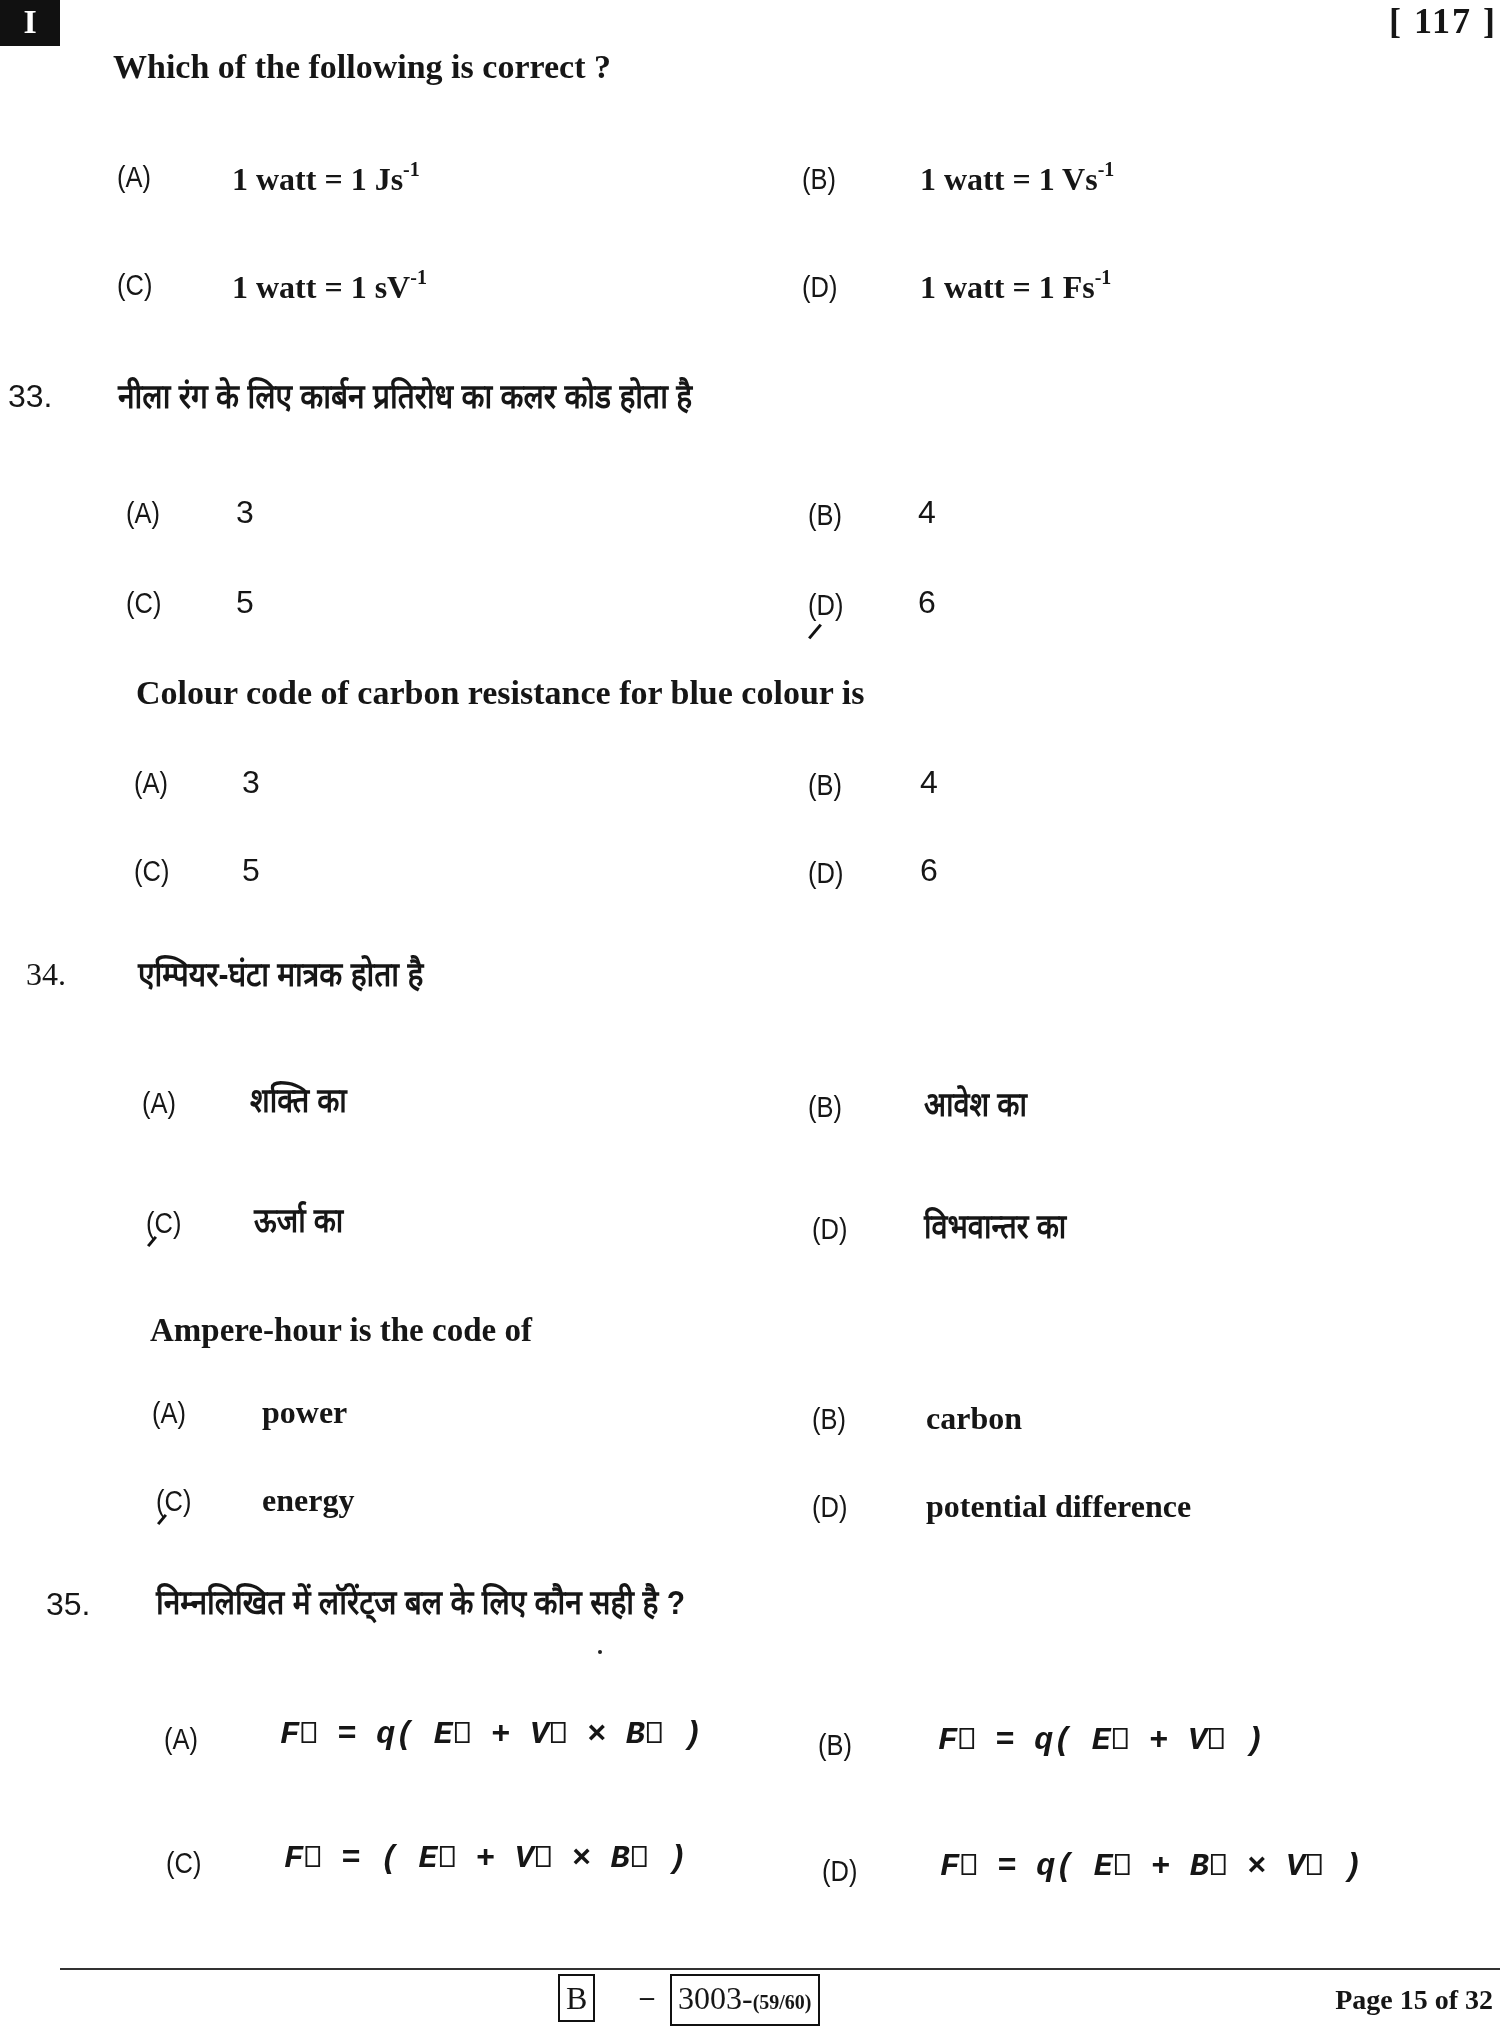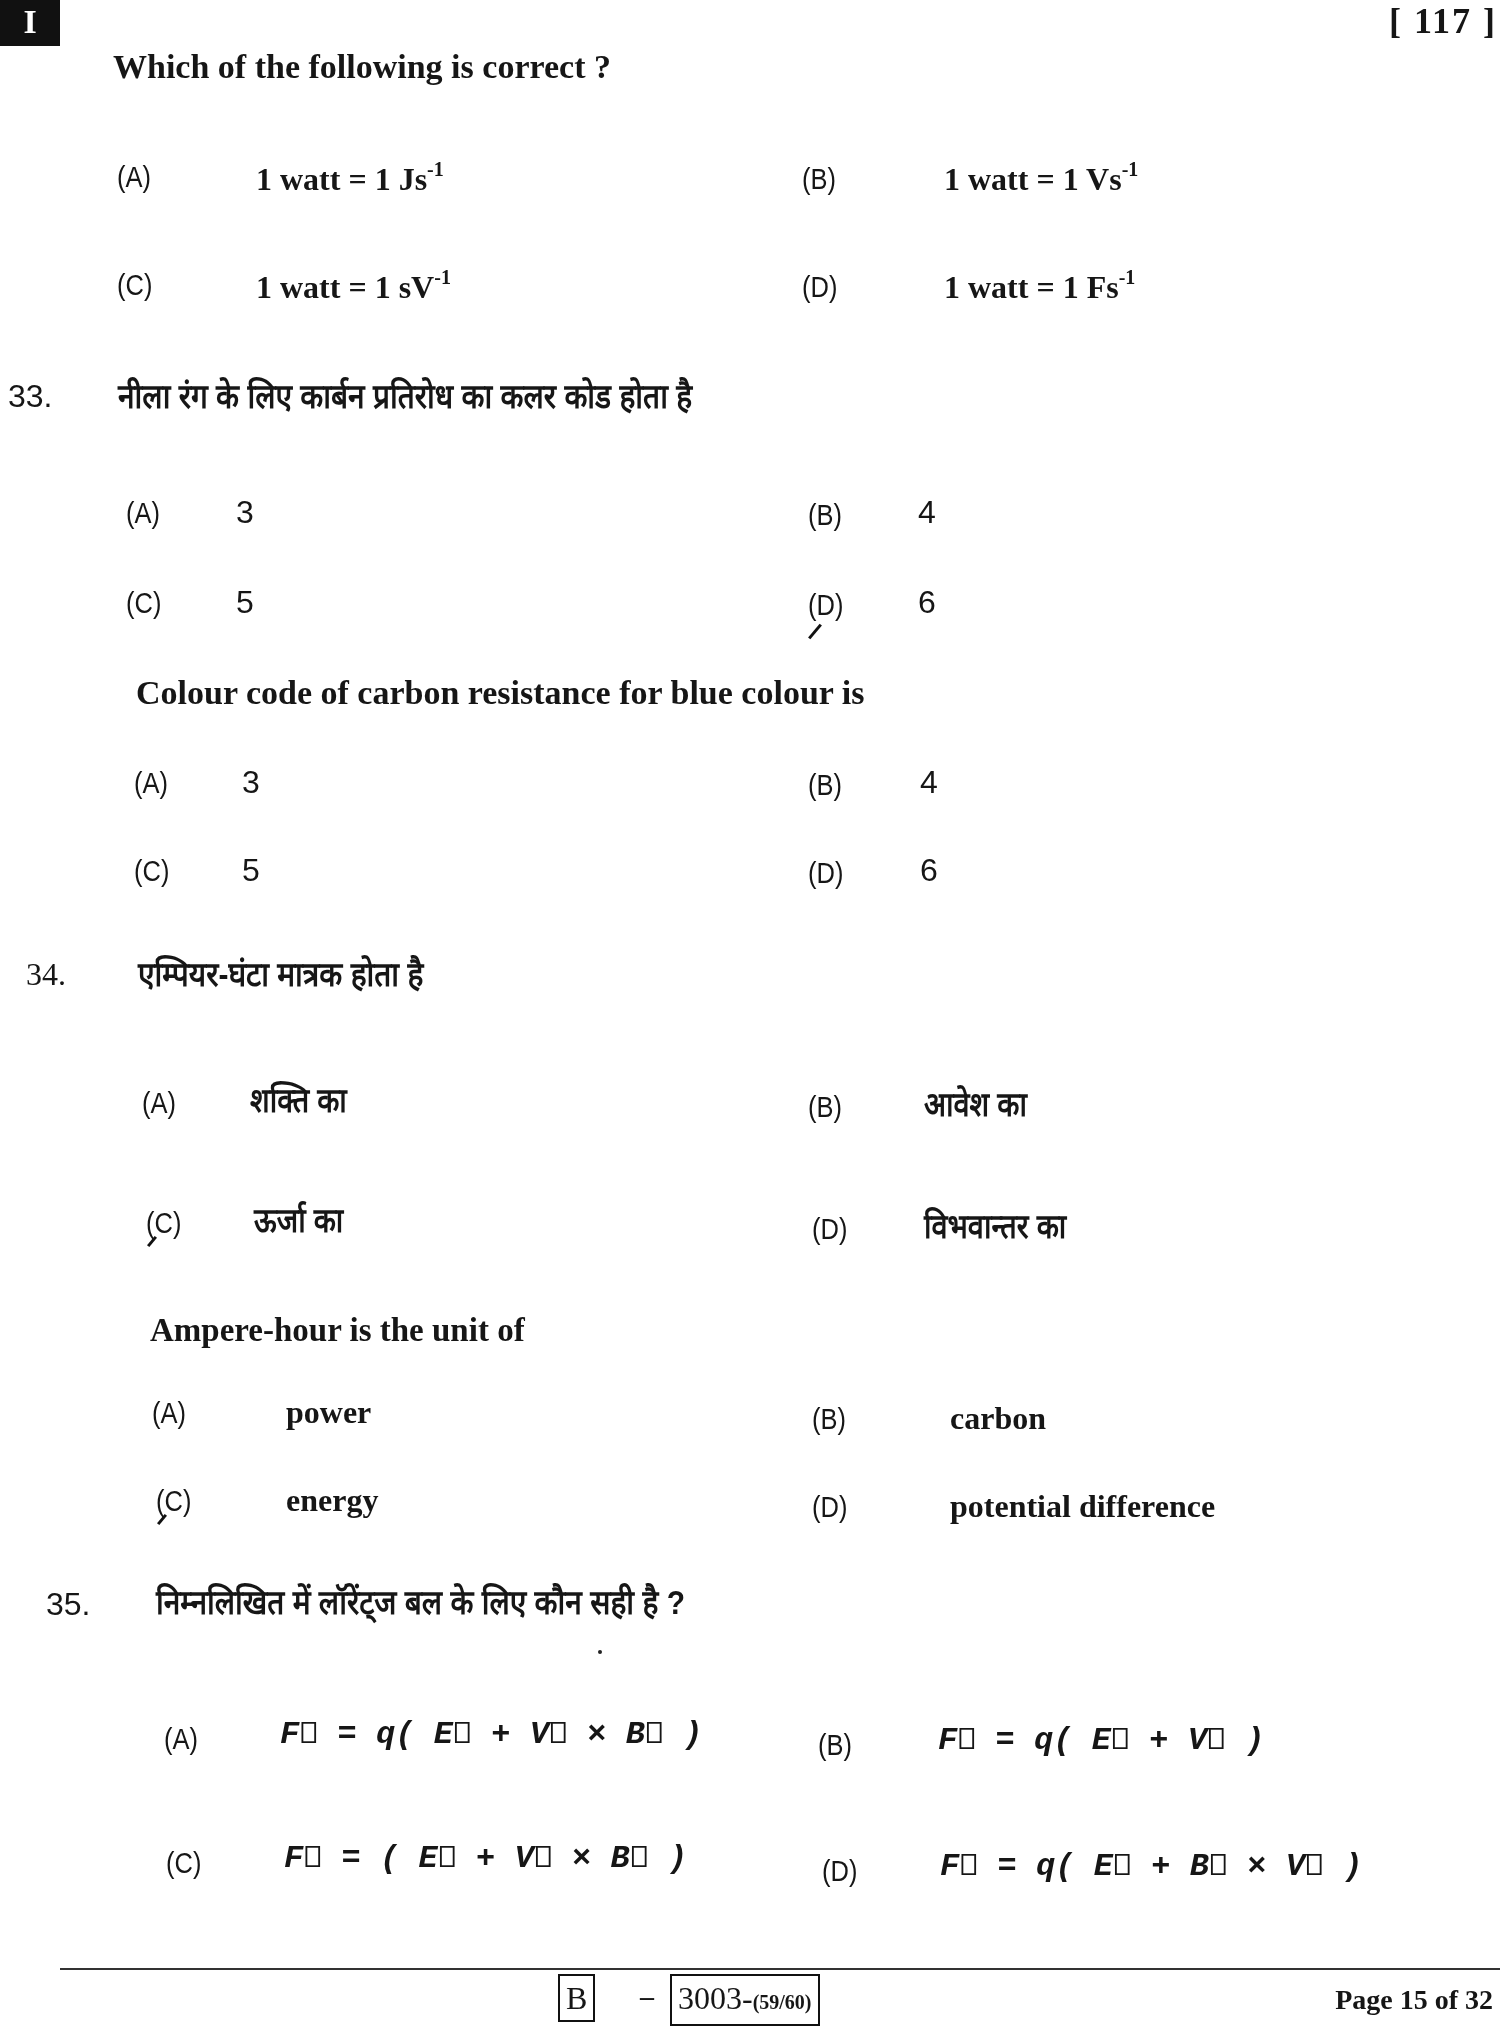--- a/index.html
+++ b/index.html
@@ -10,21 +10,21 @@
     }
     .abs { position: absolute; white-space: nowrap; }
     .corner-block { left: 0; top: 0; width: 60px; height: 46px; background: #111; color: #fff;
       font-family: "Liberation Serif", serif; font-size: 34px; font-weight: bold; text-align: center; line-height: 44px; }
     .page-no { right: 8px; top: 0; font-family: "Liberation Serif", serif; font-size: 36px; font-weight: bold; letter-spacing: 2px; }
     .stem { font-family: "Liberation Serif", serif; font-size: 34px; font-weight: bold; }
     .qnum { font-family: "Liberation Sans", sans-serif; font-size: 32px; }
     .hindi { font-family: "Liberation Sans", "DejaVu Sans", sans-serif; font-size: 34px; font-weight: bold; transform: scaleX(0.88); transform-origin: left center; }
     .opt-letter { font-family: "Liberation Sans", sans-serif; font-size: 30px; transform: scaleX(0.85); transform-origin: left center; }
     .opt-text { font-family: "Liberation Sans", sans-serif; font-size: 32px; }
-    .opt-serif { font-family: "Liberation Serif", serif; font-size: 32px; font-weight: bold; margin-left: 24px; }
+    .opt-serif { font-family: "Liberation Serif", serif; font-size: 32px; font-weight: bold; }
     .opt-hindi { font-family: "Liberation Sans", "DejaVu Sans", sans-serif; font-size: 34px; font-weight: bold; transform: scaleX(0.85); transform-origin: left center; }
     .formula { font-family: Liberation Mono, monospace; font-size: 32px; font-style: italic; font-weight: bold; }
     sup { font-size: 20px; vertical-align: 14px; }
     .tick { width: 18px; height: 3px; background: #111; transform: rotate(-50deg); }
     .dot { width: 4px; height: 4px; background: #222; border-radius: 50%; }
     .footer-line { left: 60px; width: 1440px; height: 2px; background: #333; top: 1968px; }
     .footer-box { border: 2px solid #111; font-family: "Liberation Serif", serif; font-size: 32px; padding: 0 6px; line-height: 44px; }
     .footer-small { font-size: 20px; font-weight: bold; }
     .page-footer { font-family: "Liberation Serif", serif; font-weight: bold; font-size: 28px; }
   </style>
@@ -78,21 +78,21 @@
 <div class="abs opt-letter" style="left:142px; top:1086px;">(A)</div>
 <div class="abs opt-hindi" style="left:250px; top:1076px;">शक्ति का</div>
 <div class="abs opt-letter" style="left:808px; top:1090px;">(B)</div>
 <div class="abs opt-hindi" style="left:924px; top:1080px;">आवेश का</div>
 <div class="abs opt-letter" style="left:146px; top:1206px;">(C)</div>
 <div class="abs opt-hindi" style="left:254px; top:1196px;">ऊर्जा का</div>
 <div class="abs opt-letter" style="left:812px; top:1212px;">(D)</div>
 <div class="abs opt-hindi" style="left:924px; top:1202px;">विभवान्तर का</div>
 <div class="abs tick" style="left:146px; top:1240px; width:12px;"></div>
 
-<div class="abs stem" style="left:150px; top:1312px; font-size:33px;">Ampere-hour is the unit of</div>
+<div class="abs stem" style="left:150px; top:1312px; font-size:33px;">Ampere-hour is the code of</div>
 
 <div class="abs opt-letter" style="left:152px; top:1396px;">(A)</div>
 <div class="abs opt-serif" style="left:262px; top:1394px;">power</div>
 <div class="abs opt-letter" style="left:812px; top:1402px;">(B)</div>
 <div class="abs opt-serif" style="left:926px; top:1400px;">carbon</div>
 <div class="abs opt-letter" style="left:156px; top:1484px;">(C)</div>
 <div class="abs opt-serif" style="left:262px; top:1482px;">energy</div>
 <div class="abs opt-letter" style="left:812px; top:1490px;">(D)</div>
 <div class="abs opt-serif" style="left:926px; top:1488px;">potential difference</div>
 <div class="abs tick" style="left:156px; top:1518px; width:12px;"></div>

